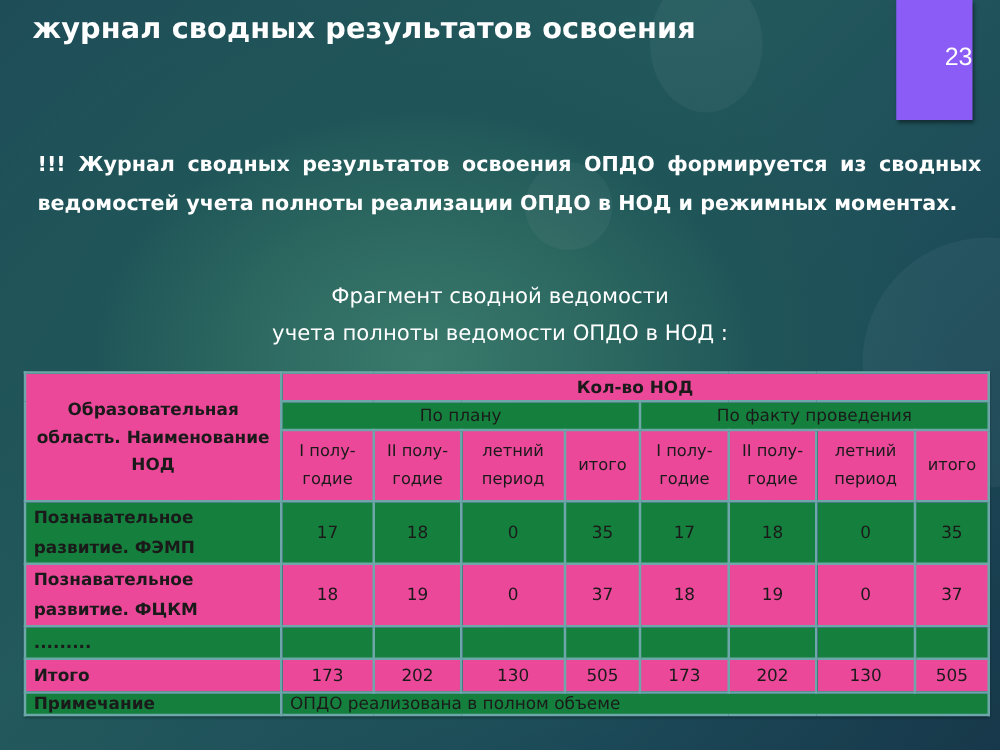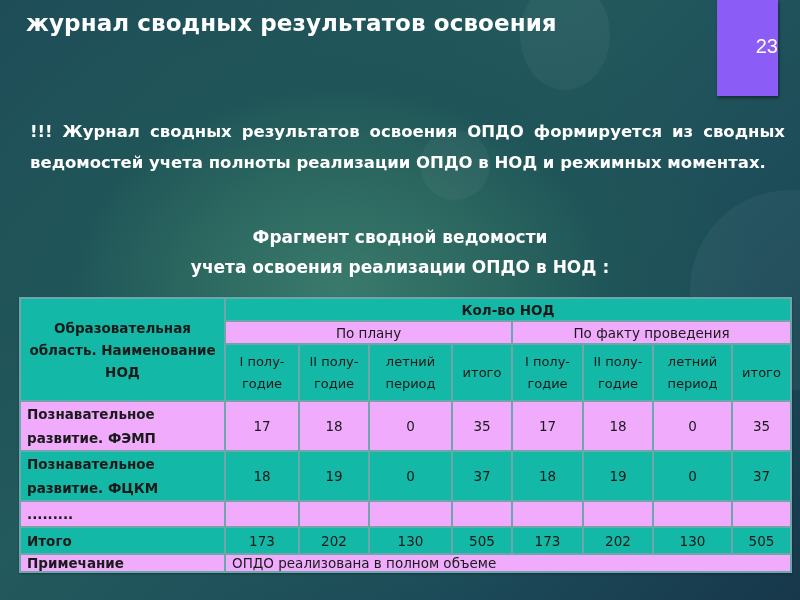--- a/index.html
+++ b/index.html
@@ -28,36 +28,36 @@
     color: #fff; font-family: "Liberation Sans", sans-serif;
     font-size: 20px; text-align: right; line-height: 92px; margin-left: 40px;
   }
   .intro {
     position: absolute; left: 30px; top: 116px; width: 755px;
     font-size: 16.5px; font-weight: bold; line-height: 31px;
     text-align: justify; text-align-last: left;
   }
   .subtitle {
     position: absolute; left: 100px; top: 222px; width: 600px;
-    text-align: center; font-size: 17px; font-weight: bold; line-height: 30px;
+    text-align: center; font-size: 17px; font-weight: normal; line-height: 30px;
   }
   table.data {
     position: absolute; left: 19px; top: 297px;
     width: 771px; border-collapse: collapse;
     table-layout: fixed; color: #1a1a1a;
     font-size: 13.5px;
     box-shadow: 0 1px 2px rgba(0,0,0,0.3);
   }
   table.data td {
     border: 2px solid #6ea7a9;
     text-align: center; vertical-align: middle;
     padding: 0 3px; overflow: hidden;
   }
-  .bg-light { background: #14b8a6; }
-  .bg-mid   { background: #f0abfc; }
+  .bg-light { background: #ec4899; }
+  .bg-mid   { background: #15803d; }
   .bold { font-weight: bold; }
   .left { text-align: left !important; padding-left: 6px !important; }
   .hdr-main { line-height: 20px; }
   .sub { line-height: 22px; font-size: 13px; }
 </style>
 </head>
 <body>
 
 <div class="deco-circle" style="left:520px;top:-20px;width:90px;height:110px;"></div>
 <div class="deco-circle" style="left:690px;top:190px;width:200px;height:200px;"></div>
@@ -66,21 +66,21 @@
 <div class="slide-title">
   <div>журнал сводных результатов освоения</div>
 </div>
 
 <div class="page-badge">23</div>
 
 <div class="intro">!!! Журнал сводных результатов освоения ОПДО формируется из сводных ведомостей учета полноты реализации ОПДО в НОД и режимных моментах.</div>
 
 <div class="subtitle">
   <div>Фрагмент сводной ведомости</div>
-  <div>учета освоения реализации ОПДО в НОД :</div>
+  <div>учета полноты ведомости ОПДО в НОД :</div>
 </div>
 
 <table class="data">
   <colgroup>
     <col style="width:205px">
       <col style="width:74px">
       <col style="width:70px">
       <col style="width:83px">
       <col style="width:60px">
     <col style="width:71px">

